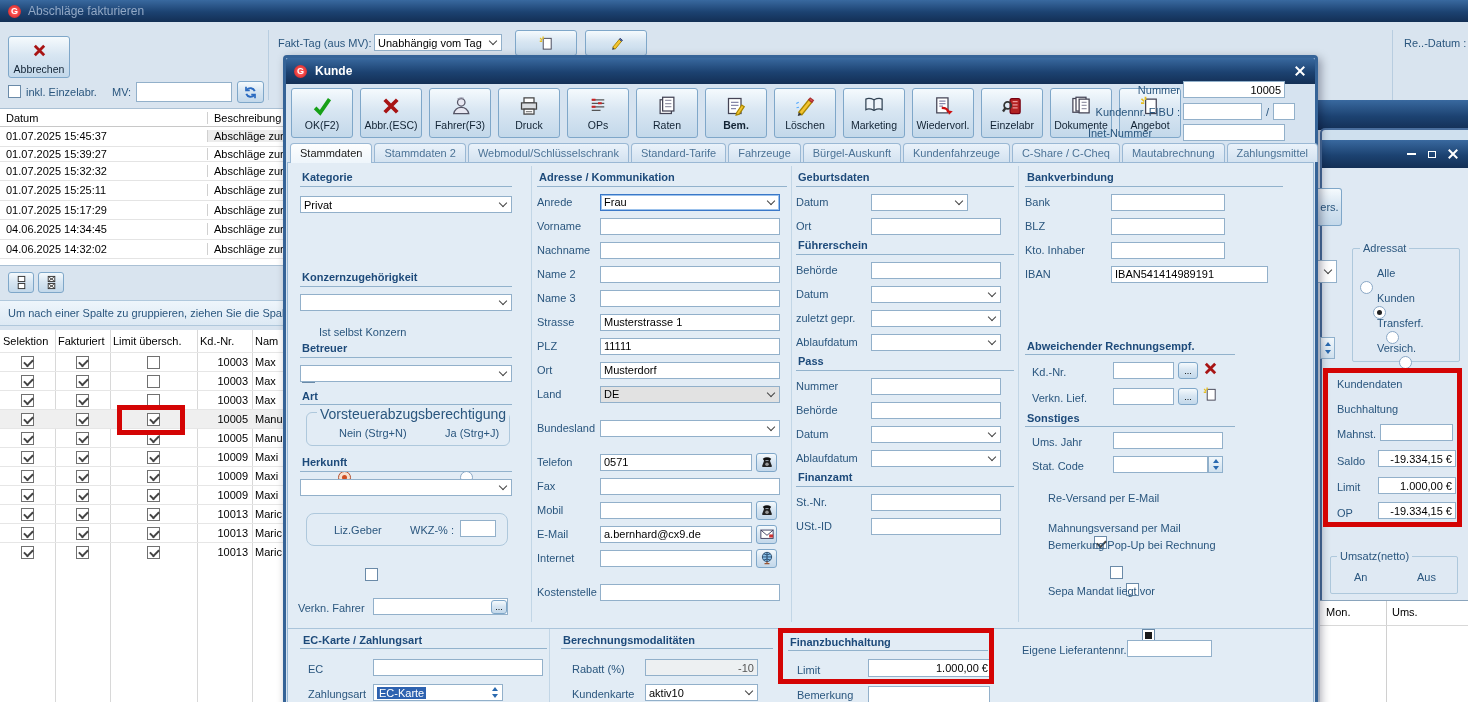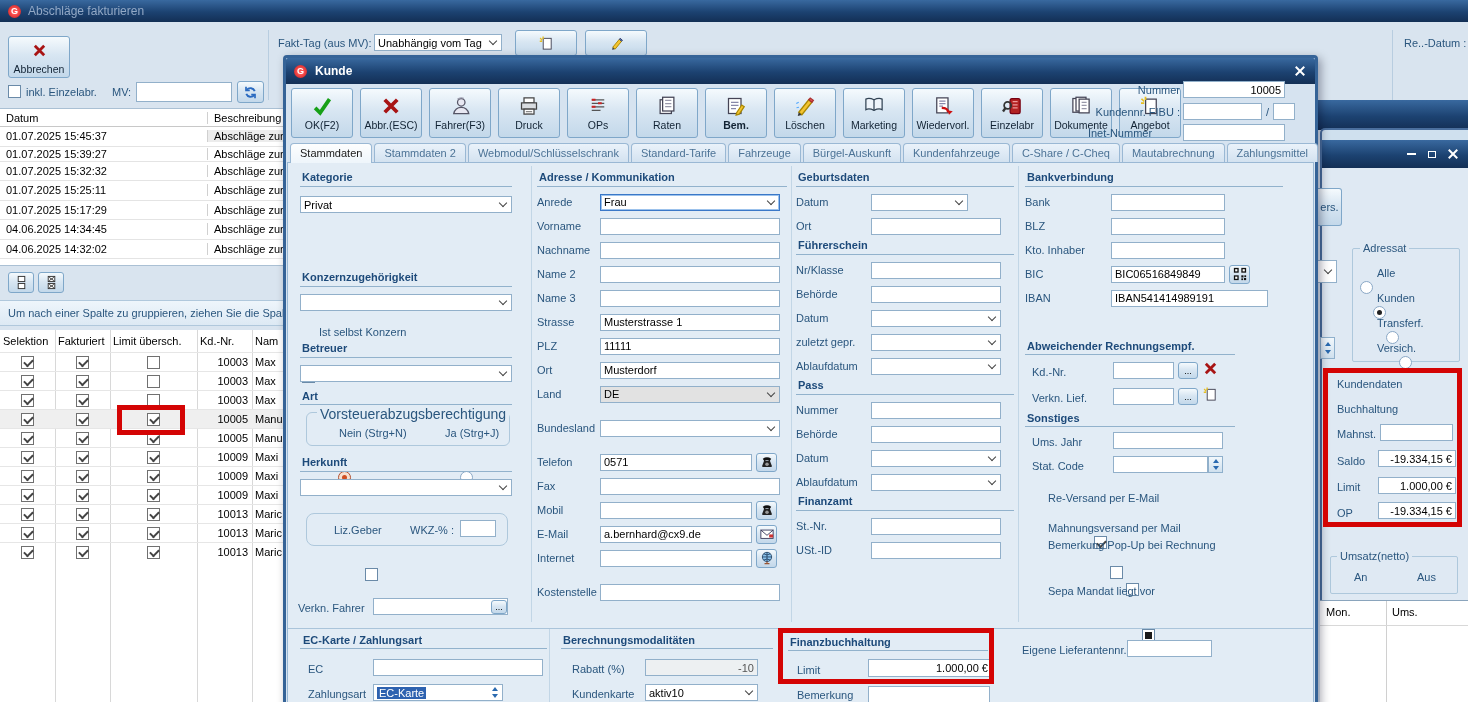--- a/index.html
+++ b/index.html
@@ -699,24 +699,20 @@
           <span></span>
           <span class="chev"></span>
         </div>
       </div>
       <div class="frow">
         <span class="lbl" style="width: 75px; flex: 0 0 auto;">Ort</span>
         <input class="tin" style="width: 130px;">
       </div>
       <div class="colhdr">Führerschein</div>
       <div class="frow">
-        <span class="lbl" style="width: 75px; flex: 0 0 auto;">Nr/Klasse</span>
-        <input class="tin" style="width: 130px;">
-      </div>
-      <div class="frow">
         <span class="lbl" style="width: 75px; flex: 0 0 auto;">Behörde</span>
         <input class="tin" style="width: 130px;">
       </div>
       <div class="frow">
         <span class="lbl" style="width: 75px; flex: 0 0 auto;">Datum</span>
         <div class="tsel" style="width: 130px;">
           <span></span>
           <span class="chev"></span>
         </div>
       </div>
@@ -773,38 +769,20 @@
         <span class="lbl" style="width: 86px; flex: 0 0 auto;">Bank</span>
         <input class="tin" style="width: 114px;">
       </div>
       <div class="frow">
         <span class="lbl" style="width: 86px; flex: 0 0 auto;">BLZ</span>
         <input class="tin" style="width: 114px;">
       </div>
       <div class="frow">
         <span class="lbl" style="width: 86px; flex: 0 0 auto;">Kto. Inhaber</span>
         <input class="tin" style="width: 114px;">
-      </div>
-      <div class="frow">
-        <span class="lbl" style="width: 86px; flex: 0 0 auto;">BIC</span>
-        <input class="tin" value="BIC06516849849" style="width: 114px;">
-        <span class="btn3d mini-btn">
-          <svg xmlns="http://www.w3.org/2000/svg" viewBox="0 0 16 16" width="14" height="14">
-            <rect x="1" y="1" width="5.5" height="5.5" fill="#111"></rect>
-            <rect x="9.5" y="1" width="5.5" height="5.5" fill="#111"></rect>
-            <rect x="1" y="9.5" width="5.5" height="5.5" fill="#111"></rect>
-            <rect x="2.5" y="2.5" width="2.5" height="2.5" fill="#fff"></rect>
-            <rect x="11" y="2.5" width="2.5" height="2.5" fill="#fff"></rect>
-            <rect x="2.5" y="11" width="2.5" height="2.5" fill="#fff"></rect>
-            <rect x="9.5" y="9.5" width="2.5" height="2.5" fill="#111"></rect>
-            <rect x="13" y="9.5" width="2" height="2" fill="#111"></rect>
-            <rect x="9.5" y="13" width="2" height="2" fill="#111"></rect>
-            <rect x="12.5" y="12.5" width="2.5" height="2.5" fill="#111"></rect>
-          </svg>
-        </span>
       </div>
       <div class="frow">
         <span class="lbl" style="width: 86px; flex: 0 0 auto;">IBAN</span>
         <input class="tin" value="IBAN541414989191" style="width: 157px;">
       </div>
     </div>
 
   
   <span class="abs hdr" style="left:1027px;top:340px">Abweichender Rechnungsempf.</span>
   <div class="abs hline" style="left:1025px;top:354px;width:210px"></div>

